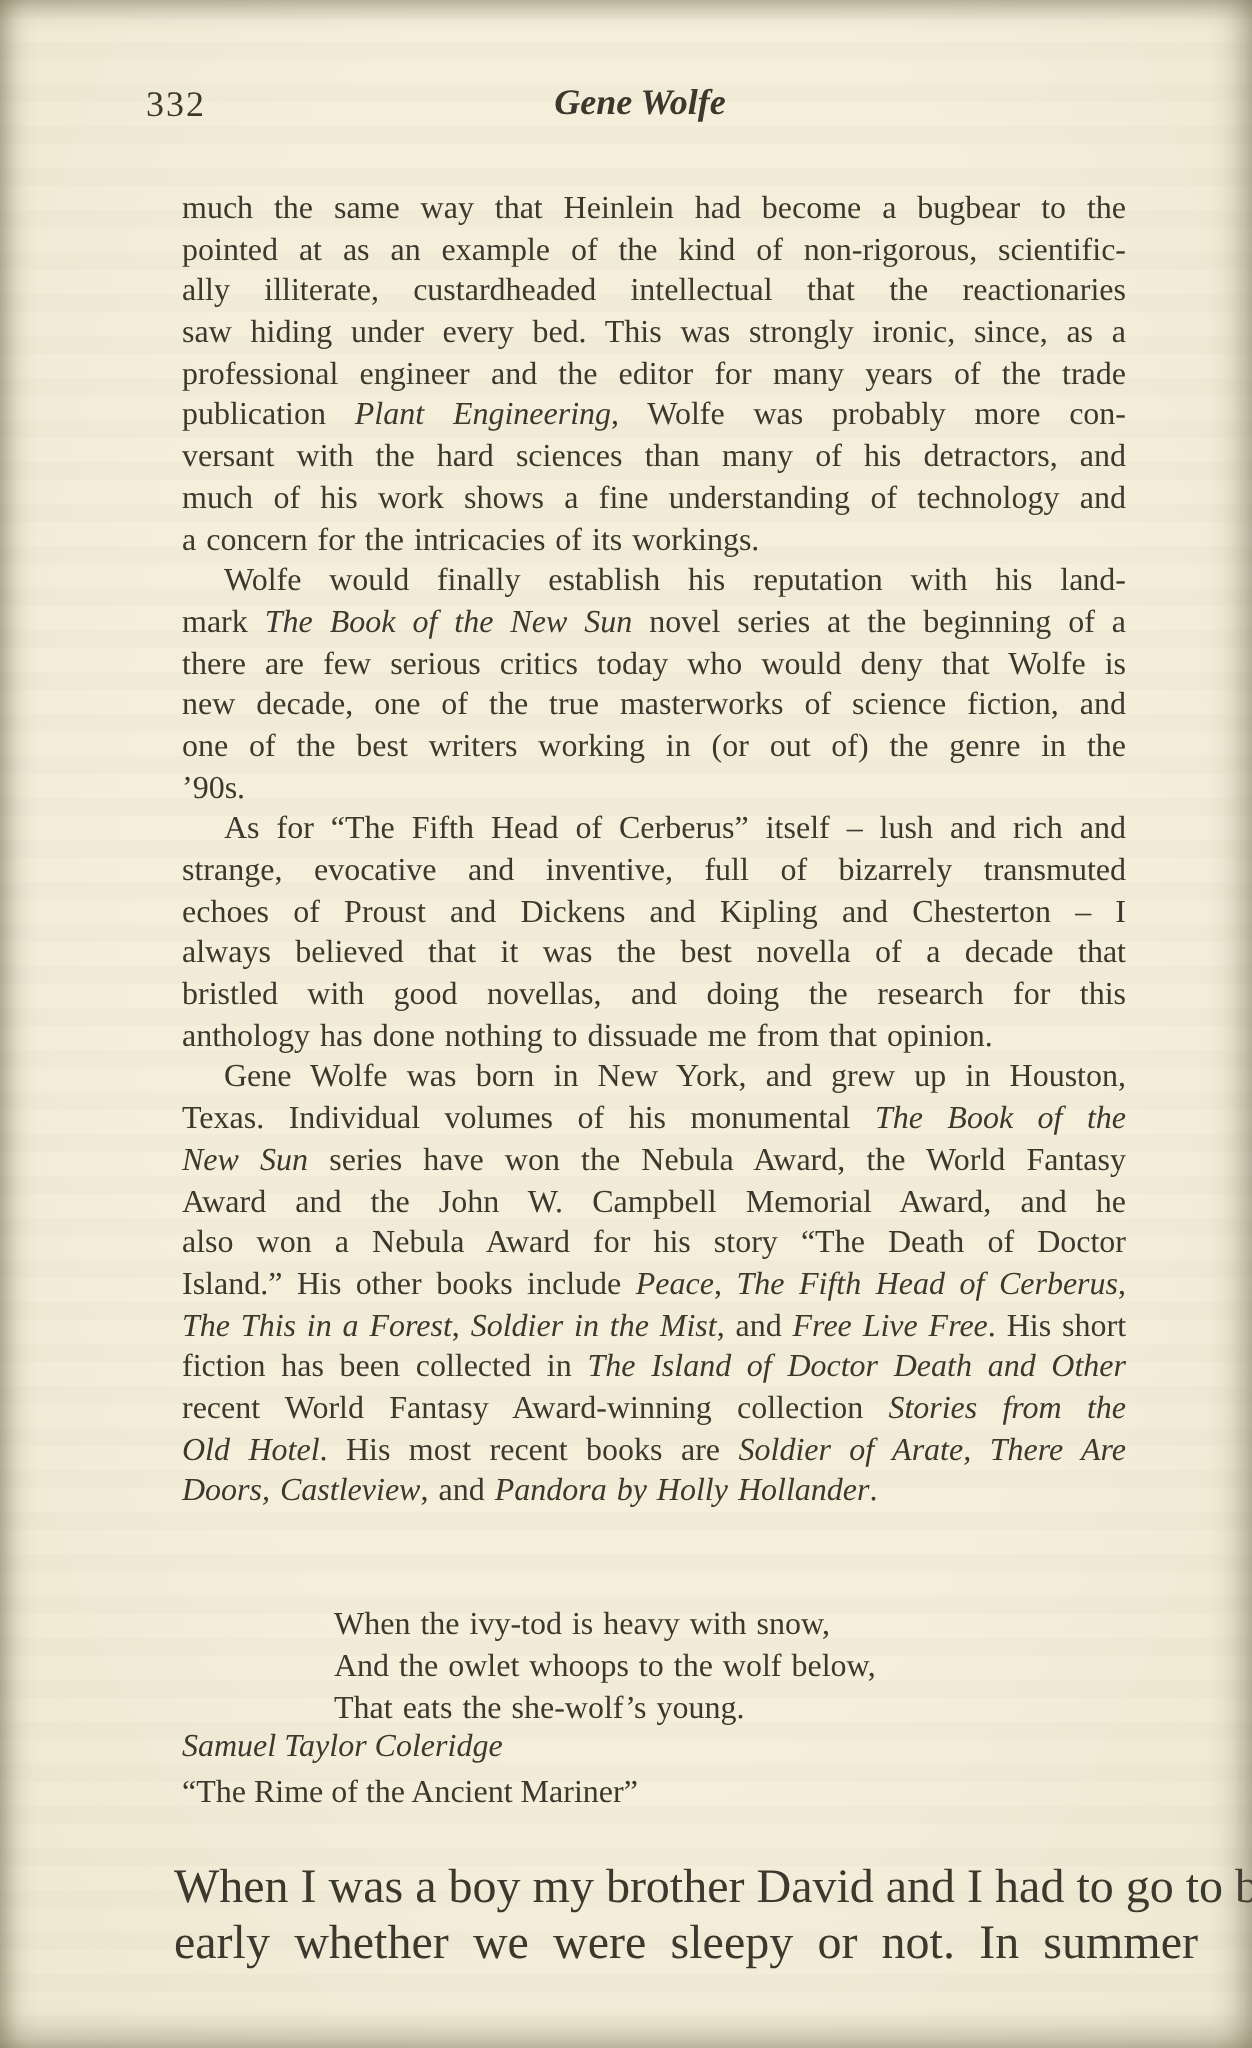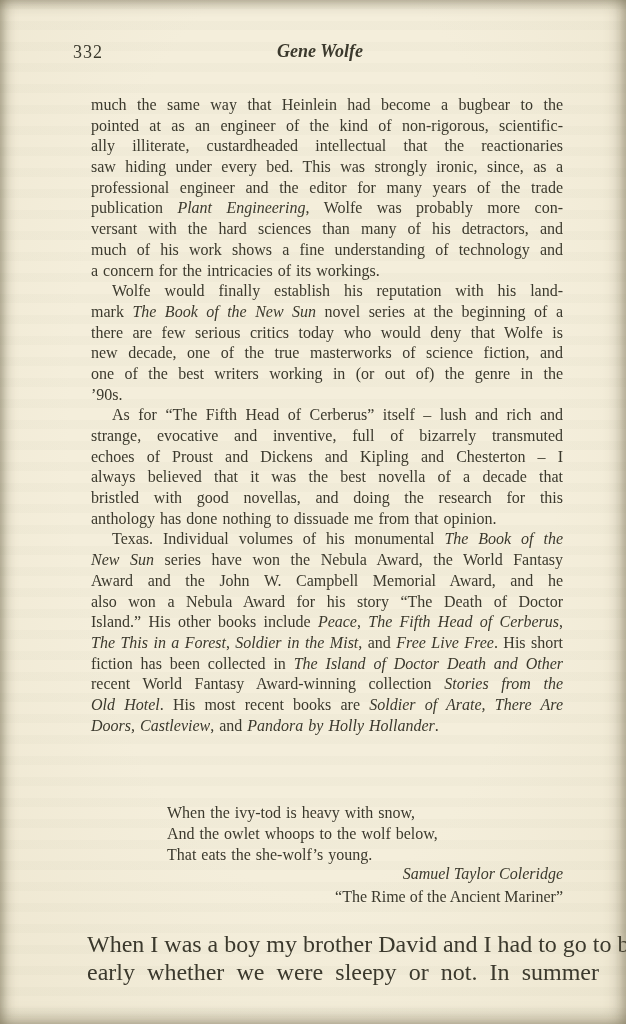--- a/index.html
+++ b/index.html
@@ -63,21 +63,20 @@
 
   .poem{
     left:167px;top:802px;
     font-size:16px;line-height:21px;
     word-spacing:1px;
   }
   .poem-line{display:block;height:21px;}
 
   .attribution{
     left:91px;top:863px;width:472px;
-    text-align:right;
     font-size:16px;line-height:22.5px;
   }
   .attribution .author{font-style:italic;}
 
   .story{
     left:66px;top:930px;width:512px;
     font-size:24px;line-height:28px;margin-left:21px;
   }
   .story .line{height:28px;text-align:justify;text-align-last:justify;}
 </style>
@@ -87,21 +86,21 @@
 <div class="page">
 
   <header>
     <span class="page-number layer">332</span>
     <span class="running-title layer">Gene Wolfe</span>
   </header>
 
   <section class="intro layer" id="intro">
       <div class="para">
         <div class="line j"><span>much the same way that Heinlein had become a bugbear to the</span></div>
-        <div class="line j"><span>pointed at as an engineer of the kind of non-rigorous, scientific-</span></div>
+        <div class="line j"><span>pointed at as an example of the kind of non-rigorous, scientific-</span></div>
         <div class="line j"><span>ally illiterate, custardheaded intellectual that the reactionaries</span></div>
         <div class="line j"><span>saw hiding under every bed. This was strongly ironic, since, as a</span></div>
         <div class="line j"><span>professional engineer and the editor for many years of the trade</span></div>
         <div class="line j"><span>publication </span><span class="it">Plant Engineering</span><span>, Wolfe was probably more con-</span></div>
         <div class="line j"><span>versant with the hard sciences than many of his detractors, and</span></div>
         <div class="line j"><span>much of his work shows a fine understanding of technology and</span></div>
         <div class="line"><span>a concern for the intricacies of its workings.</span></div>
       </div>
       <div class="para indent">
         <div class="line j"><span>Wolfe would finally establish his reputation with his land-</span></div>
@@ -113,20 +112,21 @@
       </div>
       <div class="para indent">
         <div class="line j"><span>As for “The Fifth Head of Cerberus” itself – lush and rich and</span></div>
         <div class="line j"><span>strange, evocative and inventive, full of bizarrely transmuted</span></div>
         <div class="line j"><span>echoes of Proust and Dickens and Kipling and Chesterton – I</span></div>
         <div class="line j"><span>always believed that it was the best novella of a decade that</span></div>
         <div class="line j"><span>bristled with good novellas, and doing the research for this</span></div>
         <div class="line"><span>anthology has done nothing to dissuade me from that opinion.</span></div>
       </div>
       <div class="para indent">
+        <div class="line j"><span>Gene Wolfe was born in New York, and grew up in Houston,</span></div>
         <div class="line j"><span>Texas. Individual volumes of his monumental </span><span class="it">The Book of the</span></div>
         <div class="line j"><span class="it">New Sun</span><span> series have won the Nebula Award, the World Fantasy</span></div>
         <div class="line j"><span>Award and the John W. Campbell Memorial Award, and he</span></div>
         <div class="line j"><span>also won a Nebula Award for his story “The Death of Doctor</span></div>
         <div class="line j"><span>Island.” His other books include </span><span class="it">Peace</span><span>, </span><span class="it">The Fifth Head of Cerberus</span><span>,</span></div>
         <div class="line j"><span class="it">The This in a Forest</span><span>, </span><span class="it">Soldier in the Mist</span><span>, and </span><span class="it">Free Live Free</span><span>. His short</span></div>
         <div class="line j"><span>fiction has been collected in </span><span class="it">The Island of Doctor Death and Other</span></div>
         <div class="line j"><span>recent World Fantasy Award-winning collection </span><span class="it">Stories from the</span></div>
         <div class="line j"><span class="it">Old Hotel</span><span>. His most recent books are </span><span class="it">Soldier of Arate, There Are</span></div>
         <div class="line"><span class="it">Doors, Castleview</span><span>, and </span><span class="it">Pandora by Holly Hollander</span><span>.</span></div>

